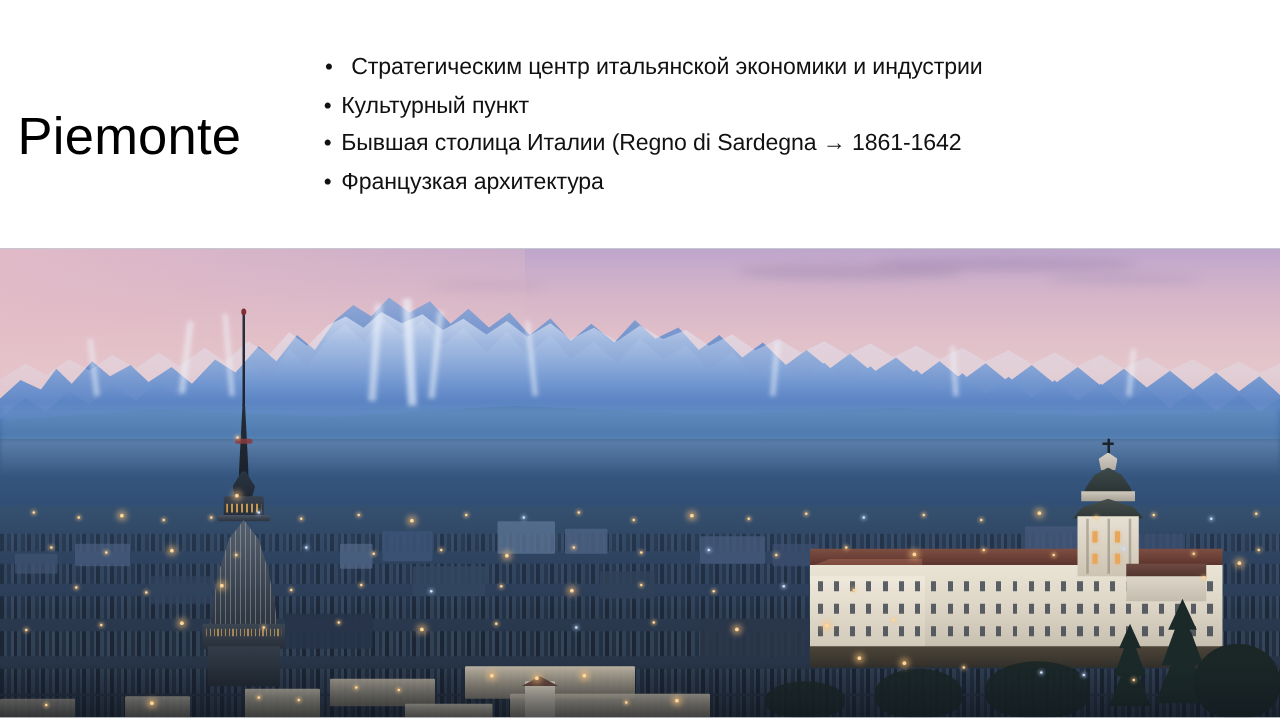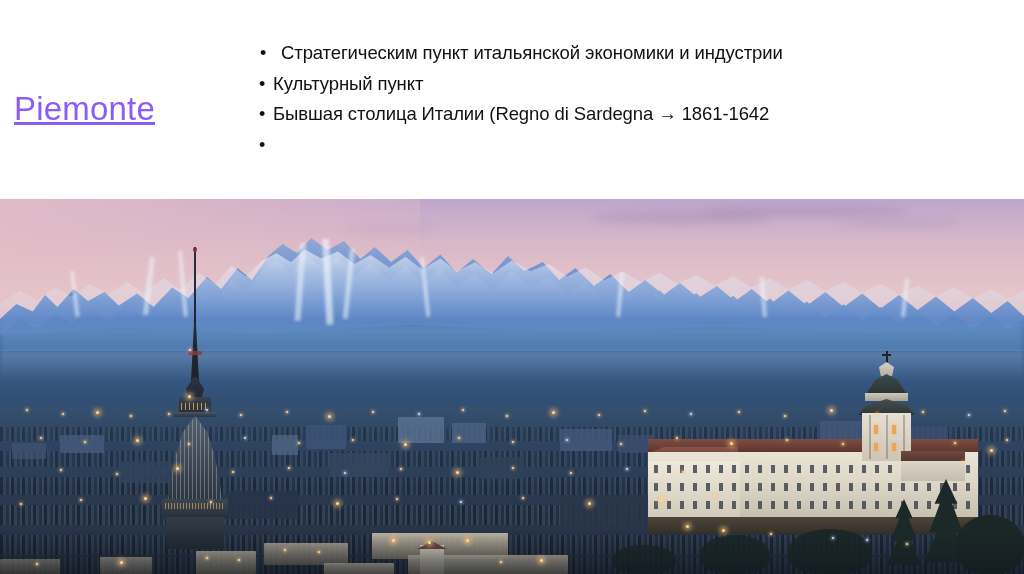--- a/index.html
+++ b/index.html
@@ -6,22 +6,22 @@
   html,body { width:1024px; height:574px; overflow:hidden; background:#fff; }
   body { font-family:"Liberation Sans", sans-serif; }
 
   #slide { position:relative; width:1024px; height:574px; background:#ffffff; overflow:hidden; }
 
   
   #header { position:absolute; left:0; top:0; width:1024px; height:199px; background:#ffffff; }
 
   #slide-title {
     position:absolute; left:14px; top:83px; width:240px;
-    font-size:33px; line-height:52px; color:#8b5cf6;
-    font-weight:400; letter-spacing:0.2px; white-space:nowrap;text-decoration:underline;
+    font-size:42px; line-height:52px; color:#000000;
+    font-weight:400; letter-spacing:0.2px; white-space:nowrap;
   }
 
   #bullet-list { position:absolute; left:259px; top:38px; width:755px; }
   .bullet-item {
     position:relative; color:#111111; font-size:18.5px; line-height:30.5px;
     white-space:nowrap; letter-spacing:-0.1px; padding-left:14px;
   }
   .bullet-item .bullet-dot {
     position:absolute; left:0; top:0; font-size:18px; line-height:30.5px;
   }
@@ -233,35 +233,36 @@
 <div id="slide">
 
   <div id="header">
 
     <div id="slide-title">Piemonte</div>
 
     <div id="bullet-list">
 
       <div class="bullet-item wide-gap">
         <span class="bullet-dot">•</span>
-        <span> Стратегическим пункт итальянской экономики и индустрии</span>
+        <span> Стратегическим центр итальянской экономики и индустрии</span>
       </div>
 
       <div class="bullet-item">
         <span class="bullet-dot">•</span>
         <span>Культурный пункт</span>
       </div>
 
       <div class="bullet-item">
         <span class="bullet-dot">•</span>
         <span>Бывшая столица Италии (Regno di Sardegna → 1861-1642</span>
       </div>
 
       <div class="bullet-item">
         <span class="bullet-dot">•</span>
+        <span>Французкая архитектура</span>
       </div>
 
     </div>
   </div>
 
   <div id="photo">
 
     <div class="sky"></div>
     <div class="sky-left-warm"></div>
 

